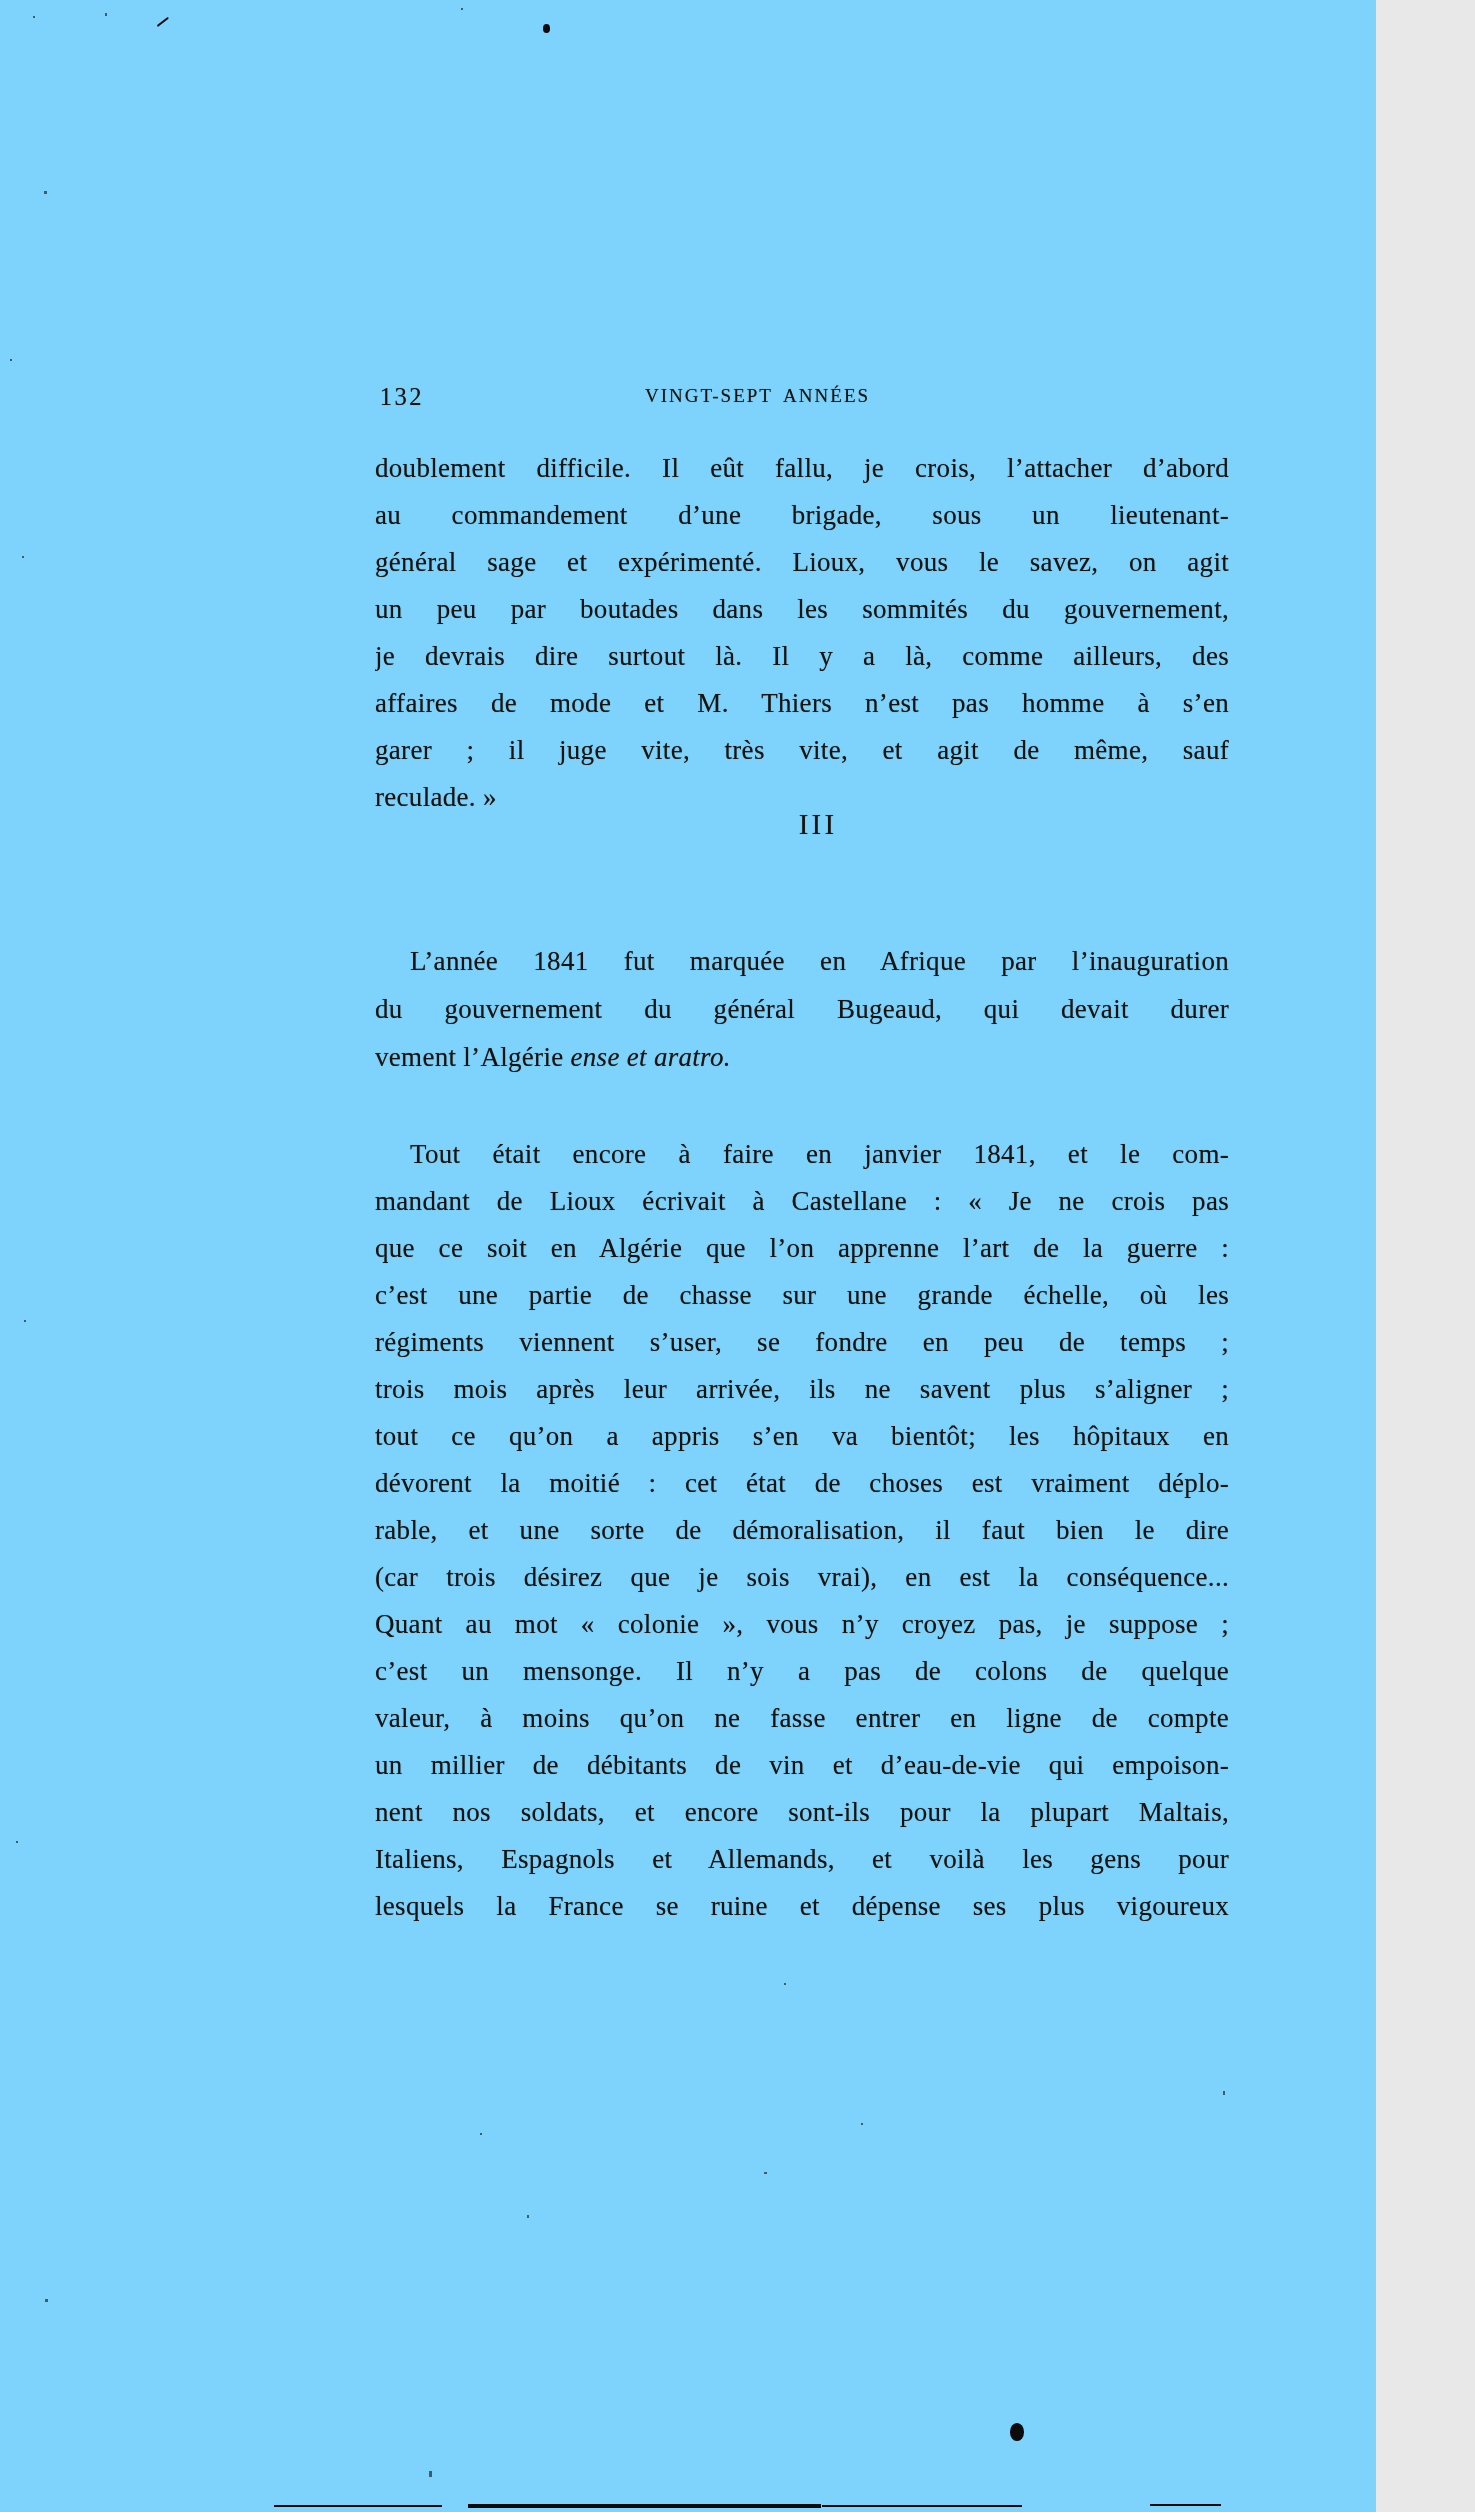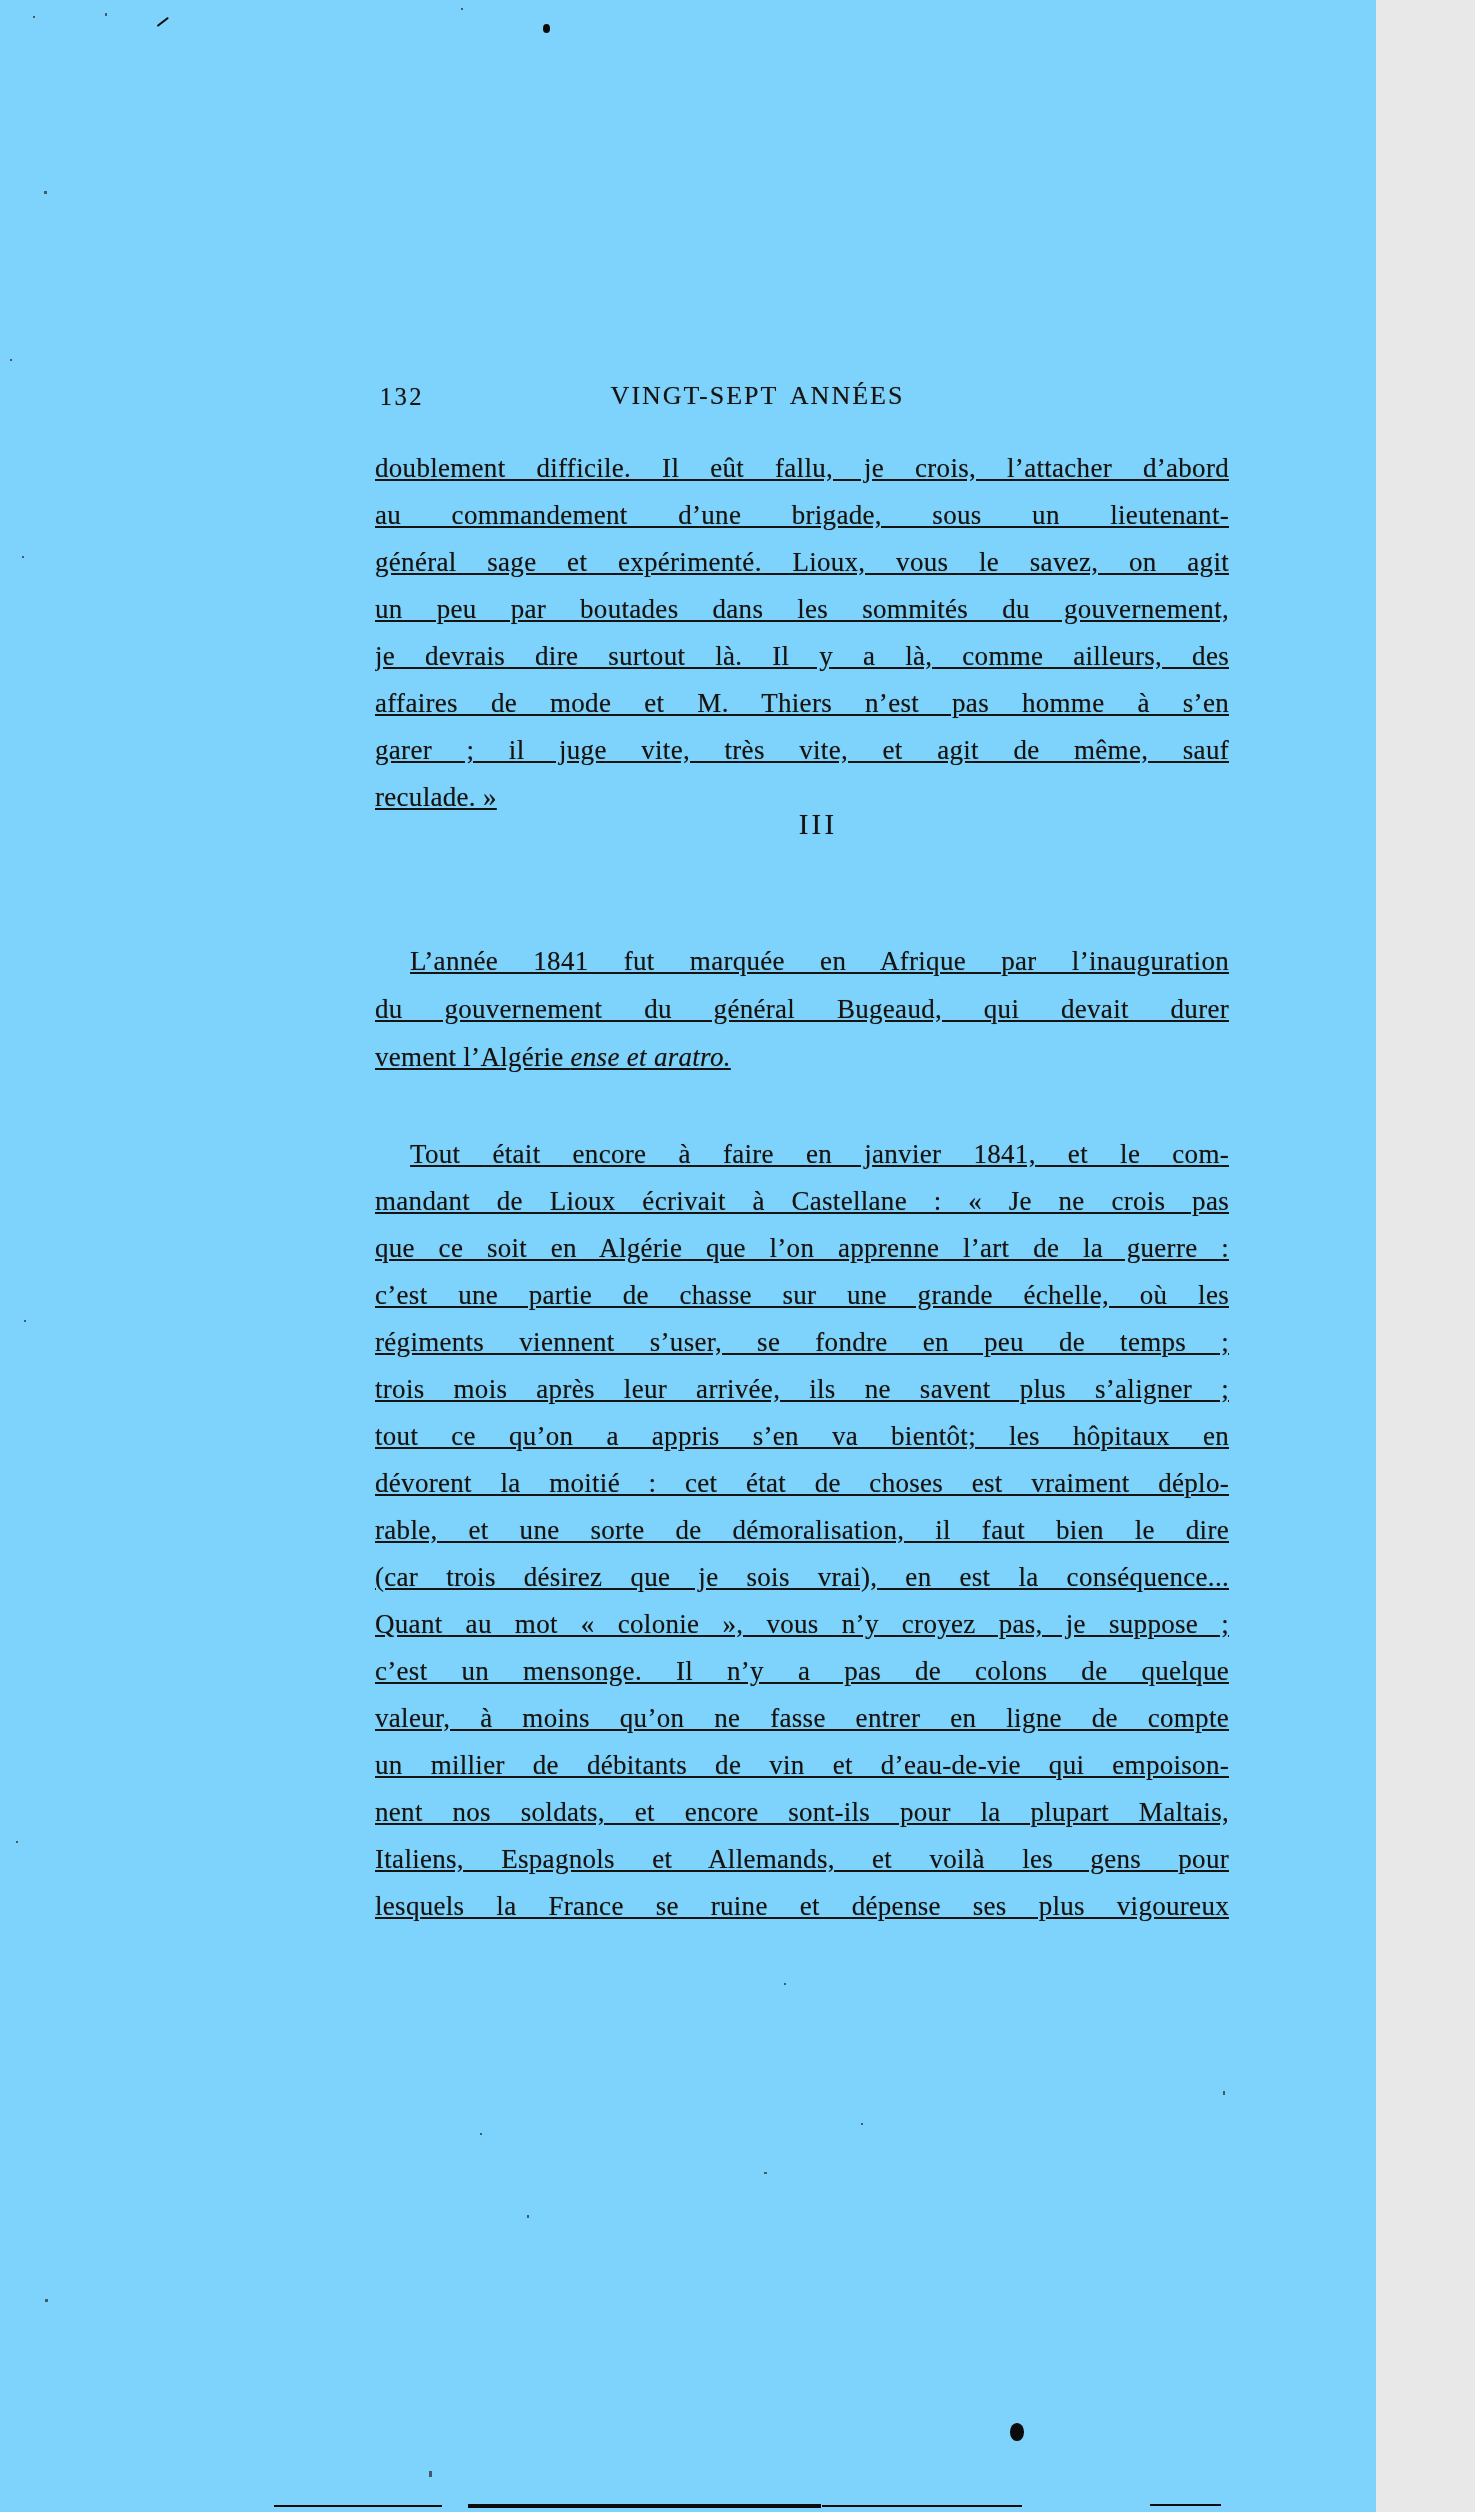--- a/index.html
+++ b/index.html
@@ -13,31 +13,31 @@
   }
   .txt { text-shadow:0 0 0.8px rgba(25,20,14,.45); }
 
   .running-head { position:absolute; left:375px; top:381px; width:854px; height:30px; }
   .pagenum {
     position:absolute; left:4.8px; top:1.6px;
     font-size:24.6px; letter-spacing:2.4px; line-height:27px;
   }
   .running-title {
     position:absolute; left:0; top:3.2px; width:765px;
-    text-align:center; font-size:26px; letter-spacing:2px; line-height:24px;
+    text-align:center; font-size:19px; letter-spacing:2px; line-height:24px;
     word-spacing:4.8px;
   }
 
   .para { position:absolute; left:375px; width:854px; font-size:27px; letter-spacing:0.3px; }
   .p1 { top:445px; }
   .p2 { top:937px; }
   .p3 { top:1131px; }
   .p1 .line, .p3 .line { height:47px; line-height:47px; }
   .p2 .line { height:48px; line-height:48px; }
-  .line { width:100%; overflow:hidden;text-decoration:underline; }
+  .line { width:100%; overflow:hidden; }
   .jline { text-align:justify; text-align-last:justify; }
   .lastline { text-align:left; text-align-last:left; }
   .indent { text-indent:35px; }
   .ital { font-style:italic; }
 
   .section-heading {
     position:absolute; left:375px; top:800px; width:854px; height:49px;
     margin:0; font-weight:normal;
     text-align:center; font-size:29px; letter-spacing:3.2px; line-height:49px;
     transform:translateX(16px);

